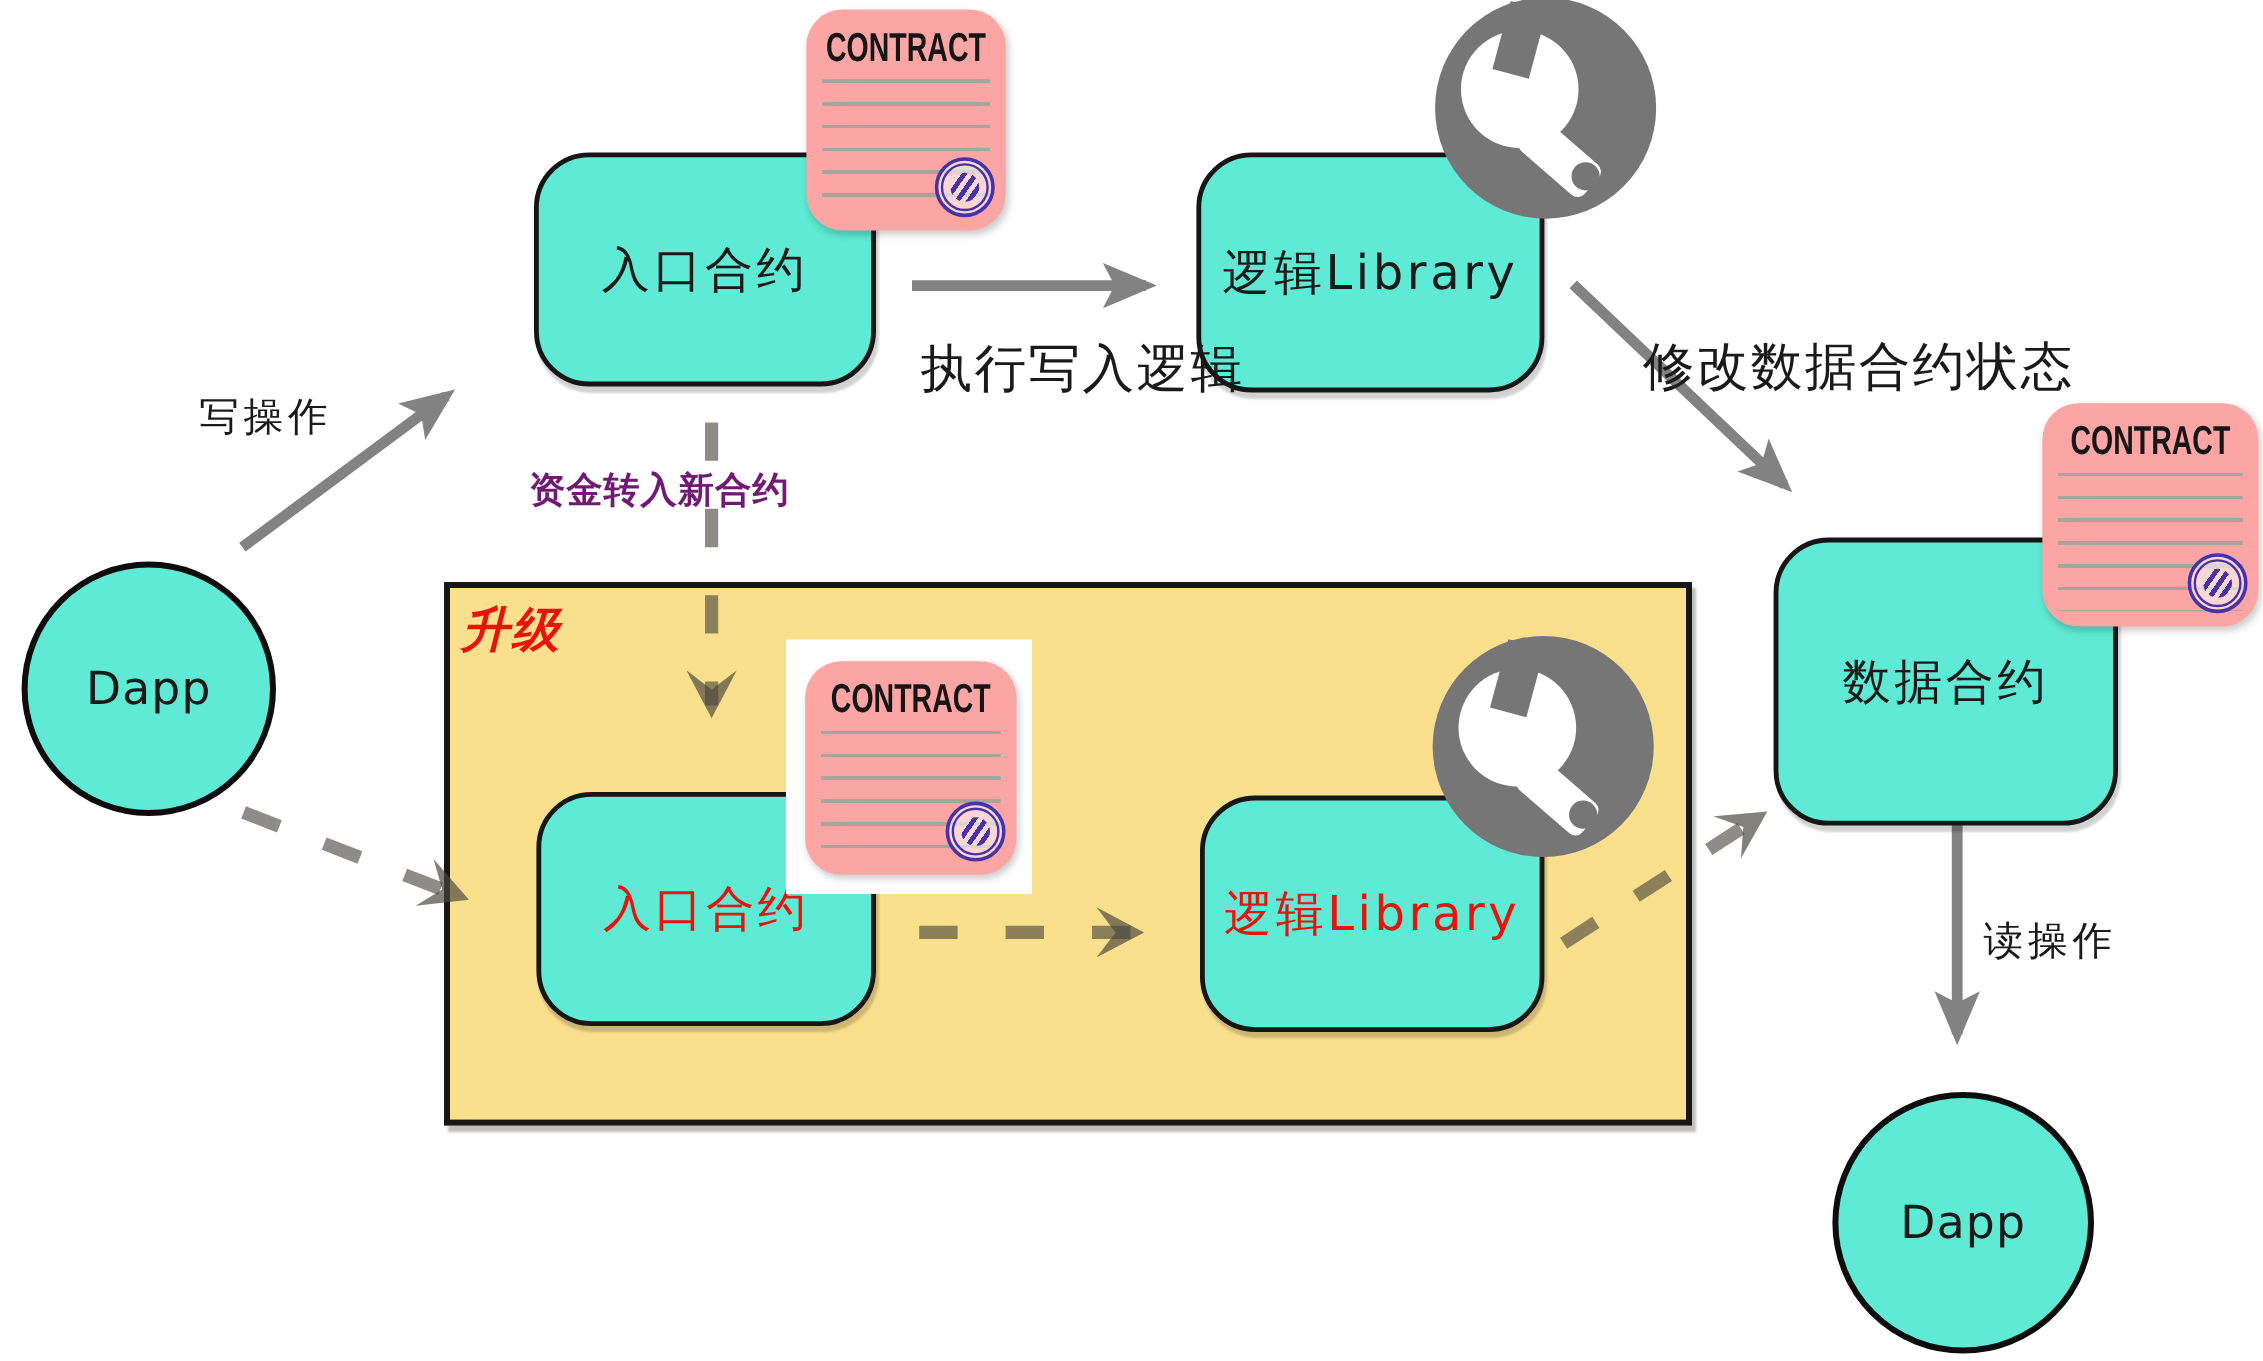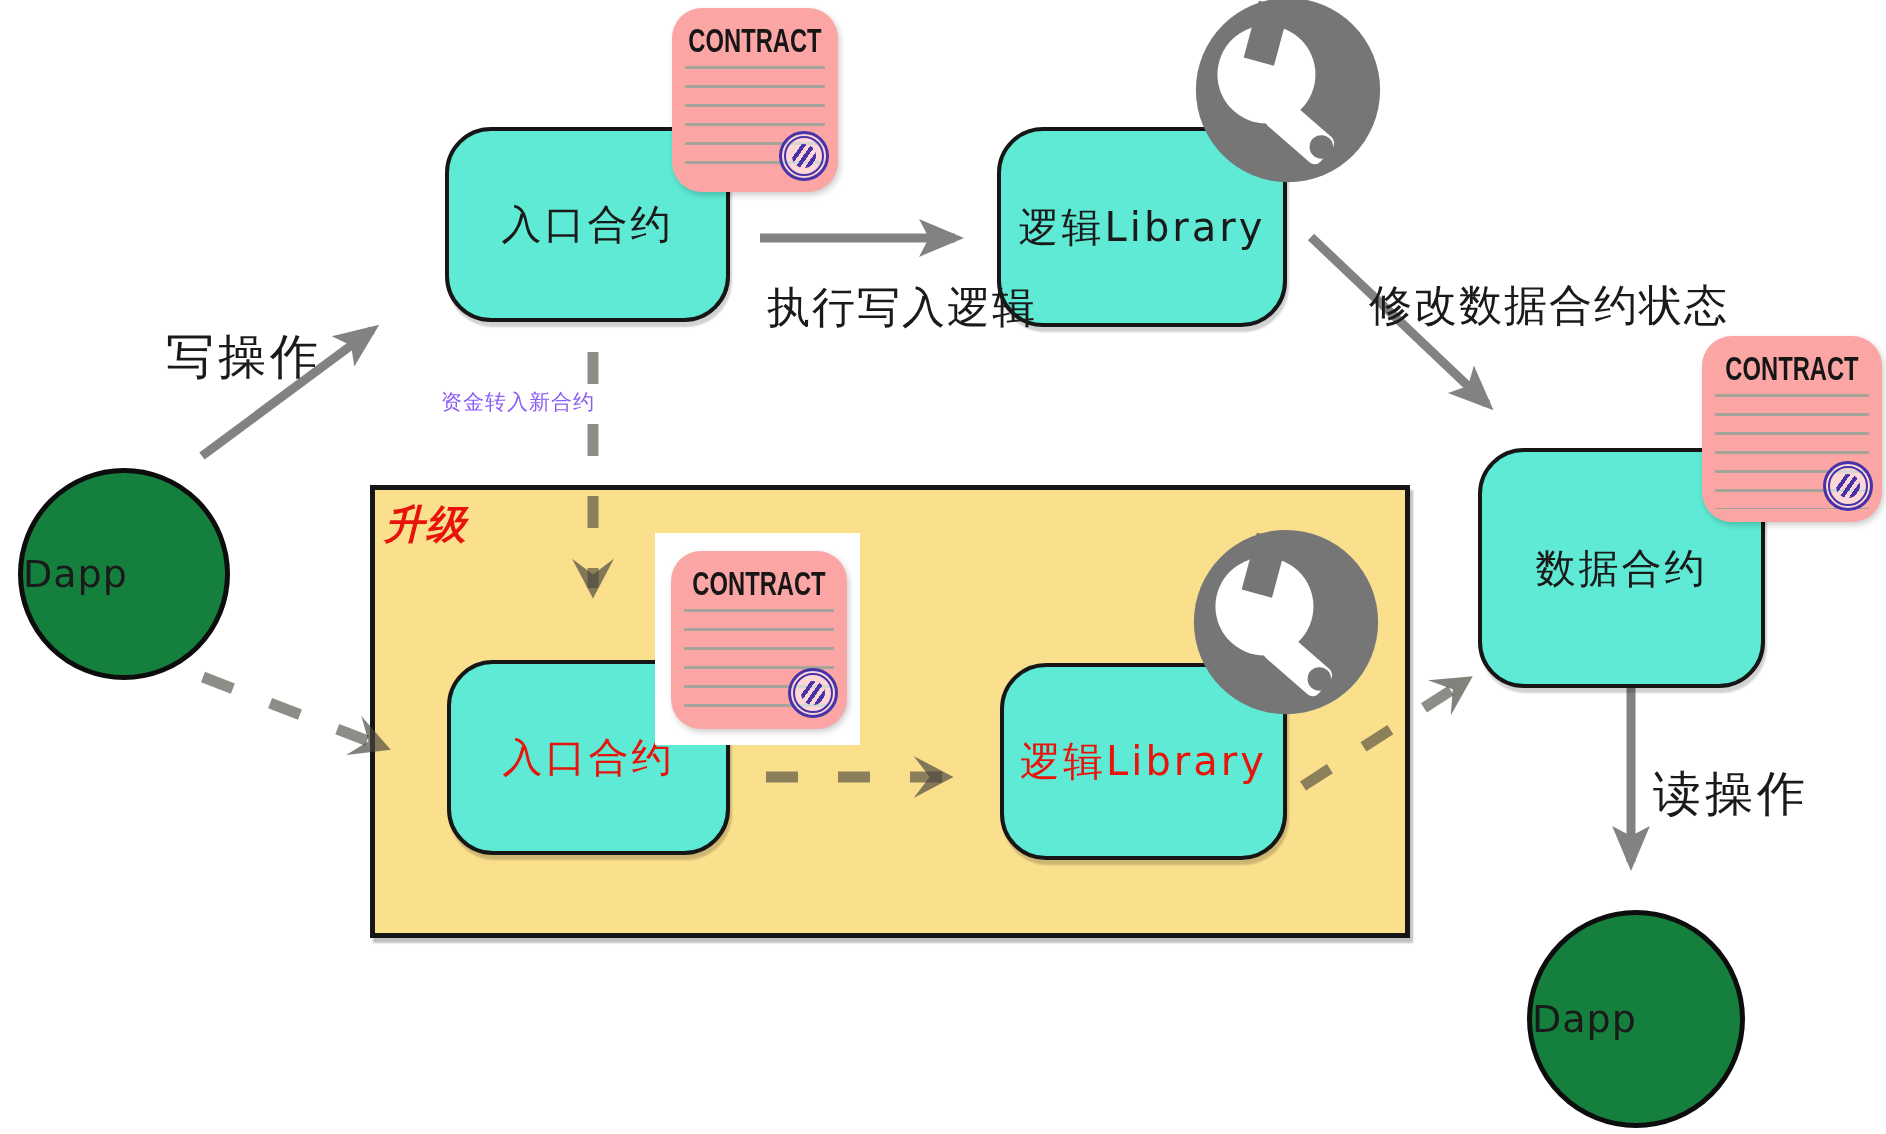--- a/index.html
+++ b/index.html
@@ -24,31 +24,31 @@
   
   .box{
     position:absolute;background:#5eead4;border:4px solid #161616;border-radius:46px;
     box-sizing:border-box;display:flex;align-items:center;justify-content:center;
     z-index:3;box-shadow:2px 5px 2px rgba(0,0,0,0.18);
   }
   .node-label{font-size:40px;color:#1a1a1a;letter-spacing:3px;white-space:nowrap;}
   .red{color:#E8140C;}
   
   .circle{
-    position:absolute;background:#15803d;border:5px solid #0d0d0d;border-radius:50%;
-    display:flex;align-items:center;justify-content:flex-start;z-index:3;box-sizing:border-box;
+    position:absolute;background:#5eead4;border:5px solid #0d0d0d;border-radius:50%;
+    display:flex;align-items:center;justify-content:center;z-index:3;box-sizing:border-box;
   }
   .circle .node-label{font-size:38px;letter-spacing:1px;}
   
   .edge-label{
     position:absolute;font-size:43px;color:#1a1a1a;z-index:4;
     white-space:nowrap;letter-spacing:2px;
   }
-  .edge-label.big{font-size:48px;letter-spacing:4px;}
-  .edge-label.red{color:#8b5cf6;font-weight:normal;font-size:21px;letter-spacing:1px;}
+  .edge-label.big{font-size:33px;letter-spacing:4px;}
+  .edge-label.red{color:#701a75;font-weight:bold;font-size:30px;letter-spacing:1px;}
   
   .icon-canvas{position:absolute;background:#ffffff;z-index:3;}
   .contract-icon{
     position:absolute;background:#fca5a5;border-radius:30px;z-index:4;
     box-shadow:2px 3px 6px rgba(0,0,0,0.20);
   }
   .contract-title{
     text-align:center;font-weight:bold;font-size:25px;color:#161616;margin-top:13px;
     transform:scale(0.95,1.35);transform-origin:center top;letter-spacing:0px;
     font-family:"Liberation Sans",sans-serif;

